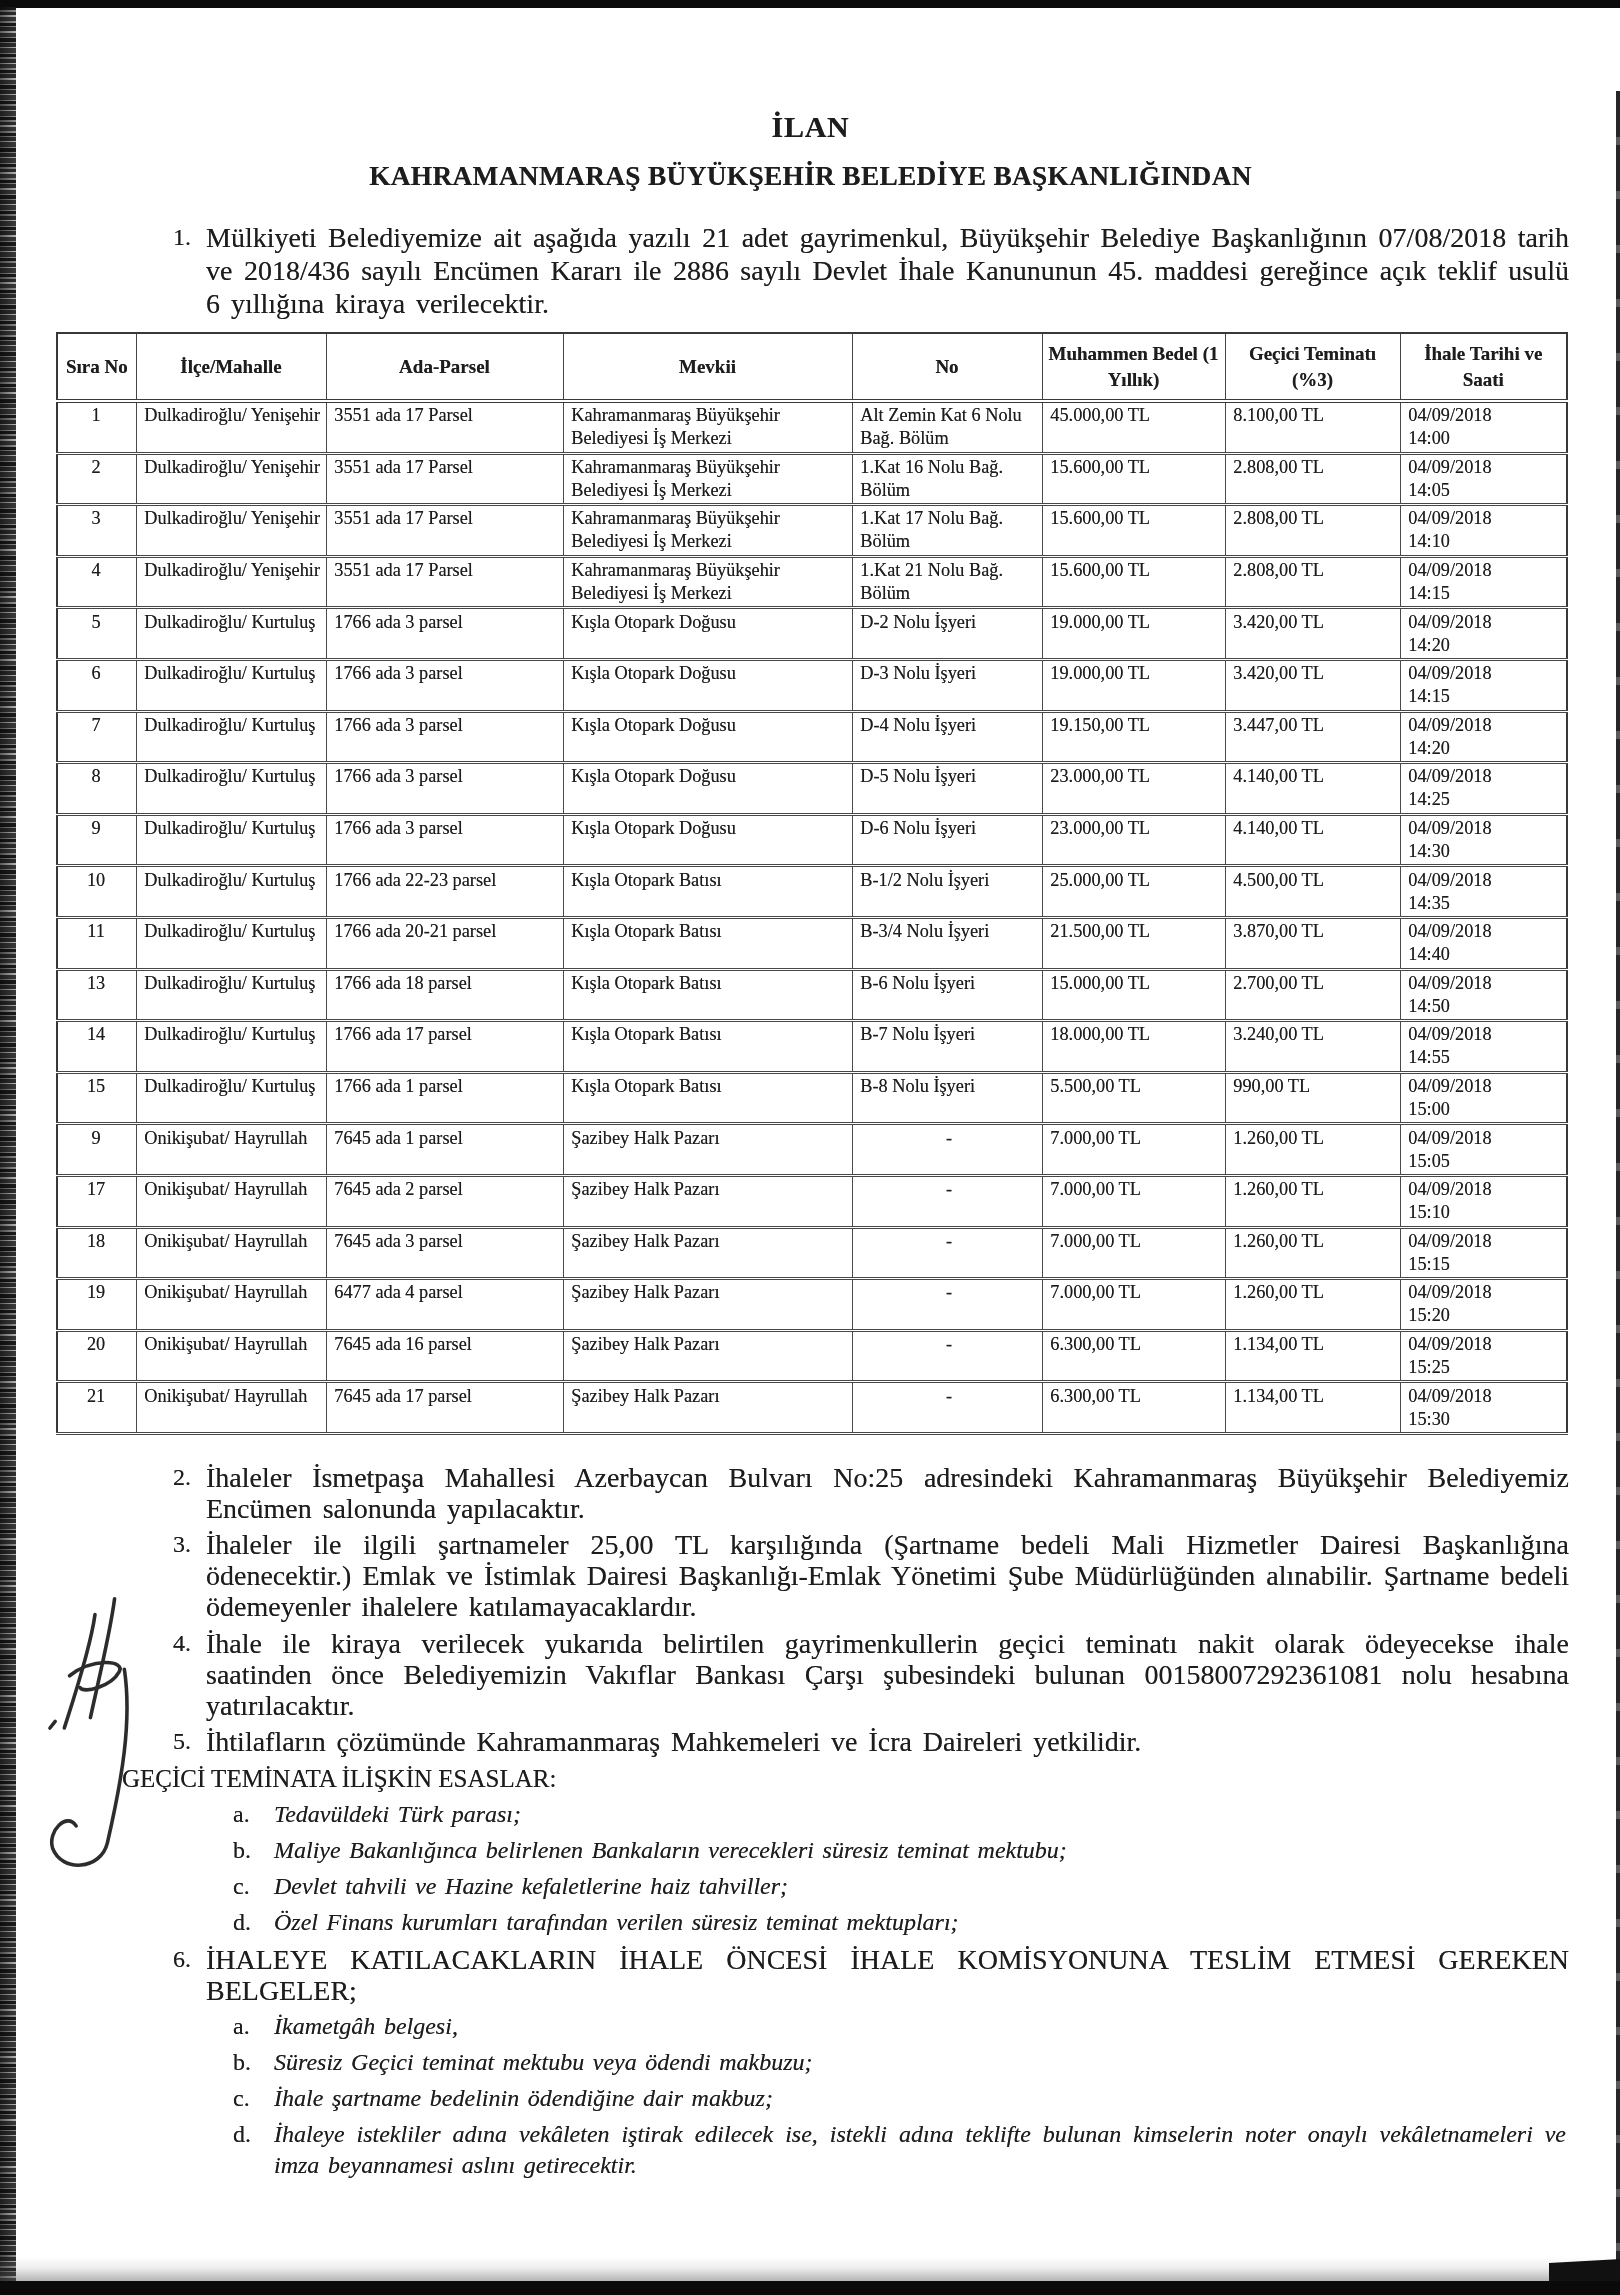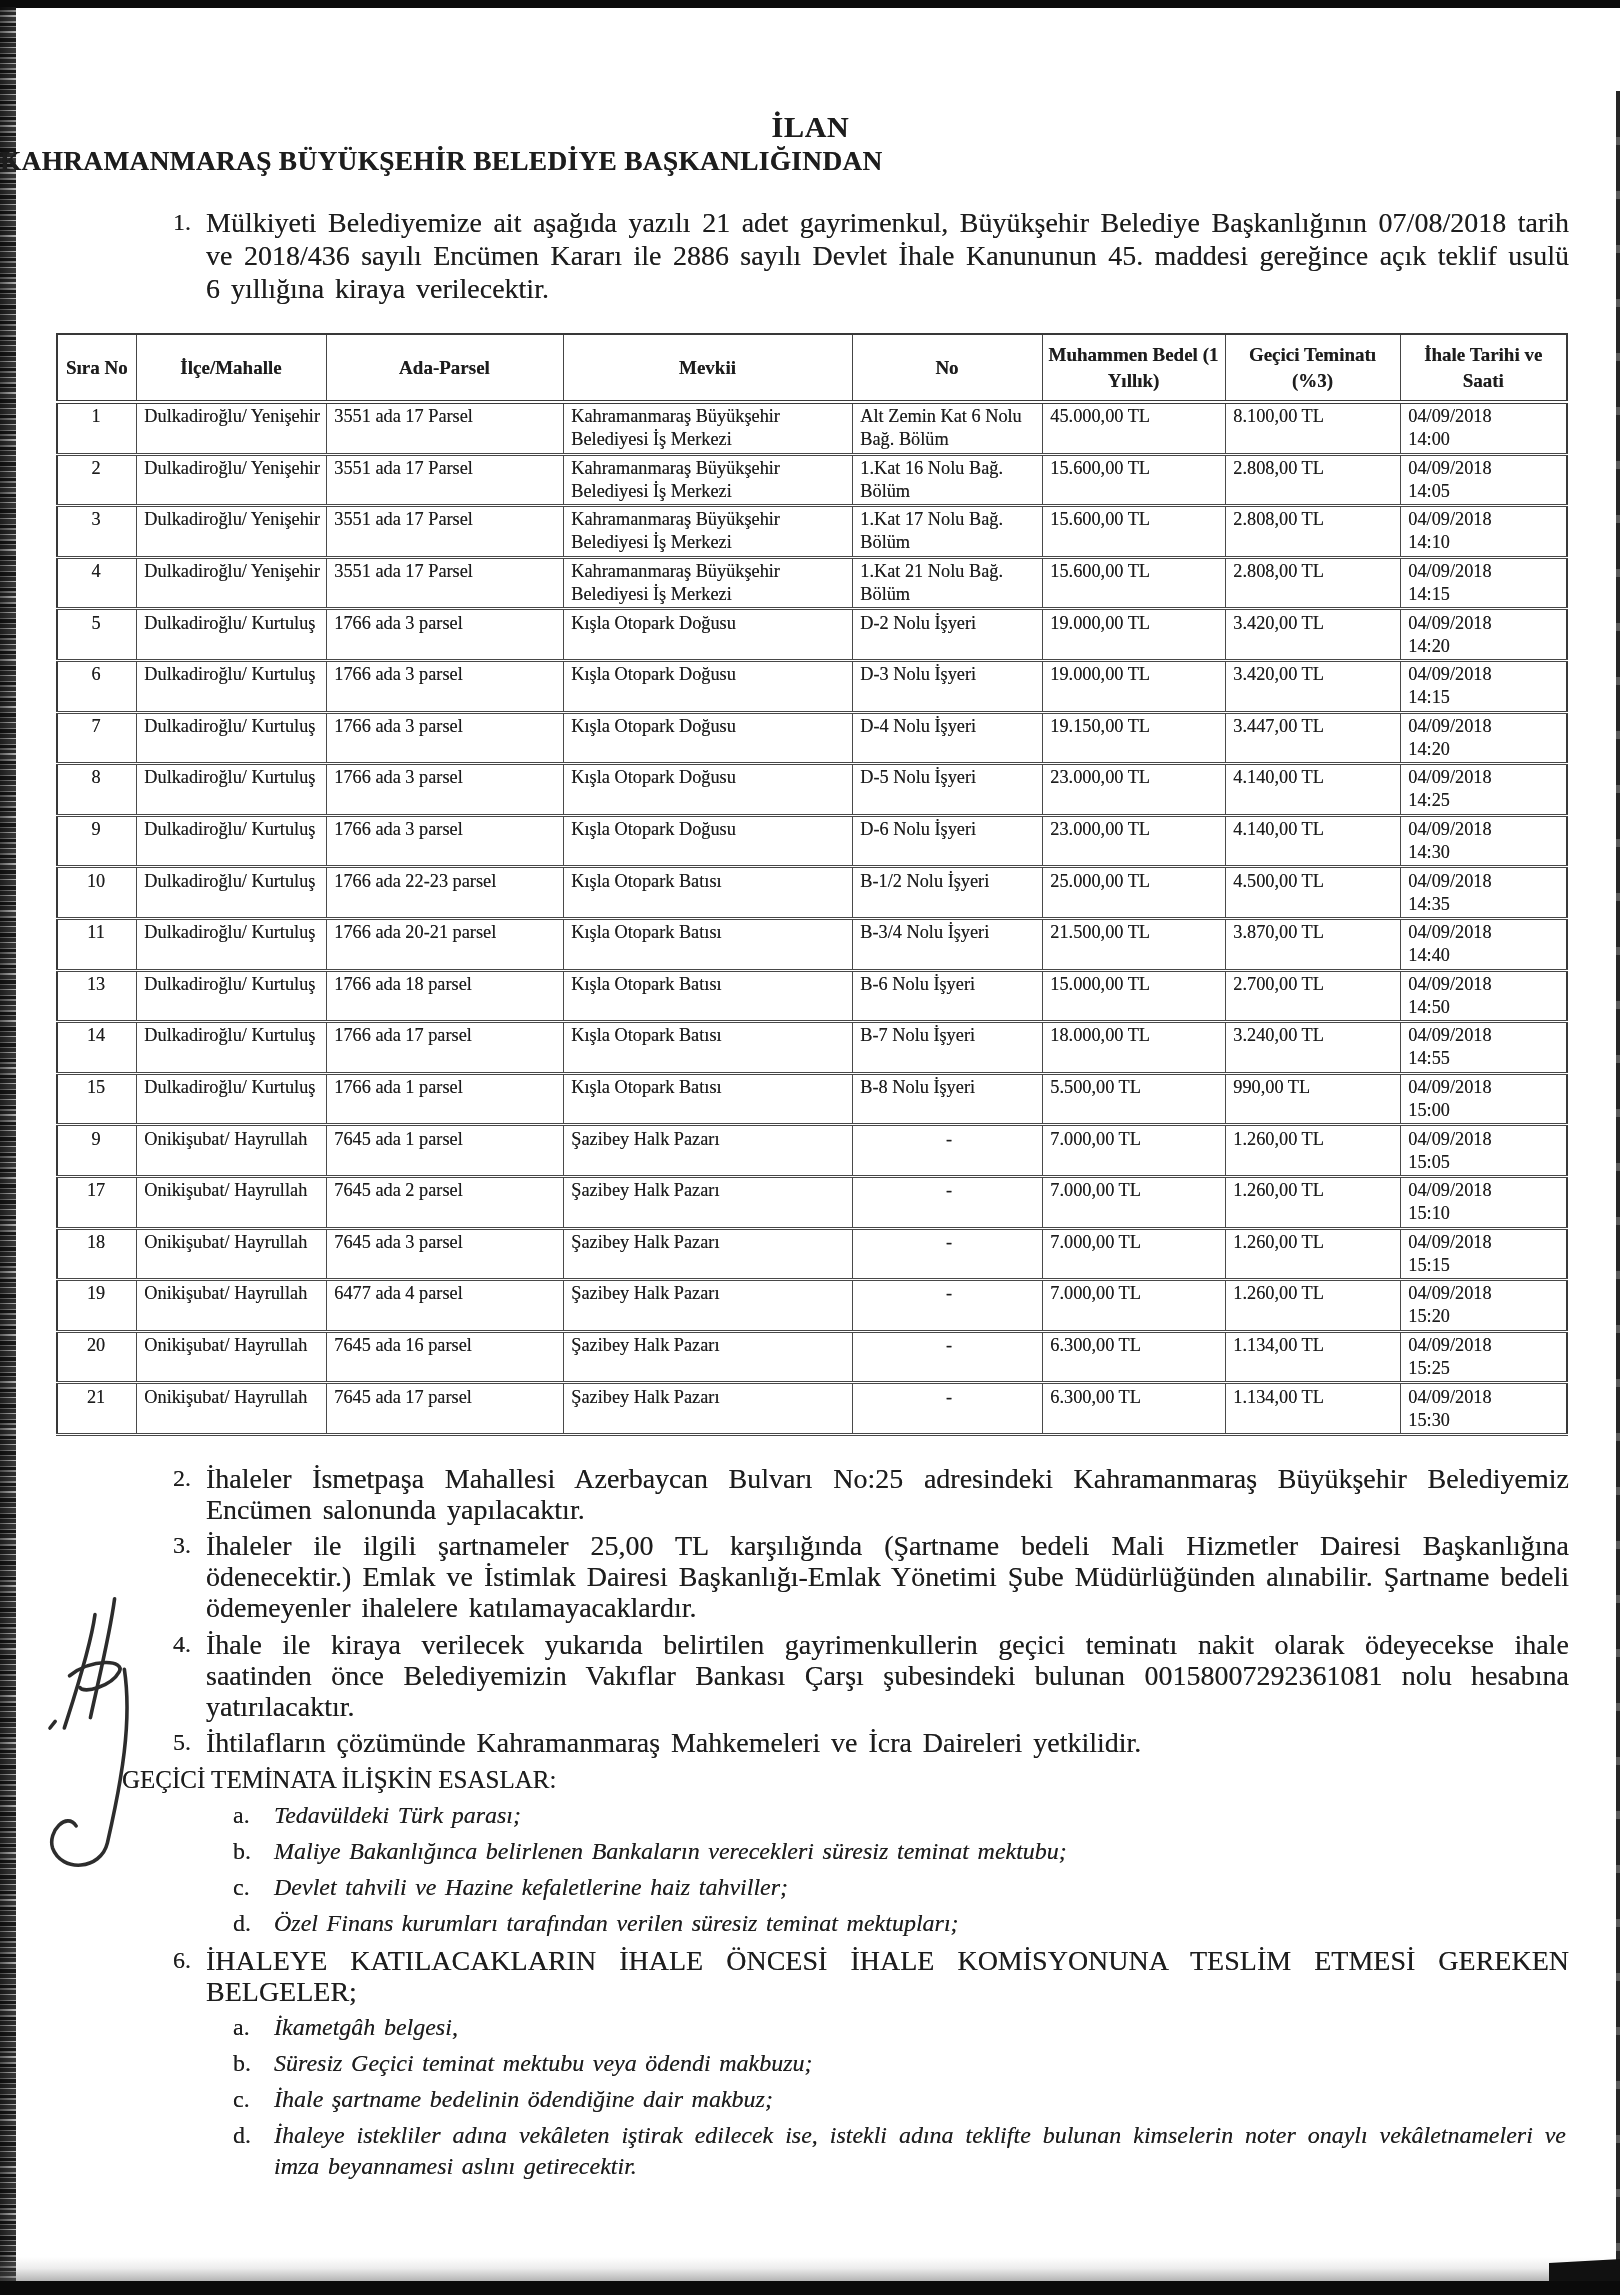--- a/index.html
+++ b/index.html
@@ -5,32 +5,32 @@
   html,body{margin:0;padding:0;}
   body{
     width:1621px;height:2295px;position:relative;overflow:hidden;
     background:#ffffff;color:#1d1d1d;
     font-family:"Liberation Serif","DejaVu Serif",serif;
   }
   .doc{position:absolute;inset:0;text-shadow:0 0 0.4px rgba(25,25,25,.65);}
 
   
   .title{margin:110px 16px 0;text-align:center;font-size:30px;font-weight:700;letter-spacing:0.7px;}
-  .subtitle{margin:2px 0 0;text-align:left;font-size:27.4px;font-weight:700;letter-spacing:0.3px;}
+  .subtitle{margin:17px 0 0;text-align:center;font-size:27.4px;font-weight:700;letter-spacing:0.3px;}
 
   
   .item{display:flex;margin:0 52px 5.2px 173px;}
   .item .num{flex:0 0 33px;font-size:24px;line-height:31px;}
   .item .body{flex:1;font-size:28px;line-height:31px;text-align:justify;word-spacing:3.9px;}
   .intro{margin-top:29px;margin-bottom:0;}
   .intro .body,.intro .num{line-height:33px;}
 
   
   table.auction{
-    margin:28px 0 0 56px;border-collapse:collapse;table-layout:fixed;
+    margin:12px 0 0 56px;border-collapse:collapse;table-layout:fixed;
     width:1511px;border:2.6px solid #383838;
   }
   th{
     border:1.3px solid #454545;border-bottom:4.6px double #3a3a3a;
     font-size:19px;font-weight:700;line-height:26px;
     text-align:center;vertical-align:middle;padding:6.5px 3.9px;
   }
   td{
     border:1.3px solid #4a4a4a;border-bottom:3.9px double #474747;
     font-size:18.3px;line-height:23px;vertical-align:top;

